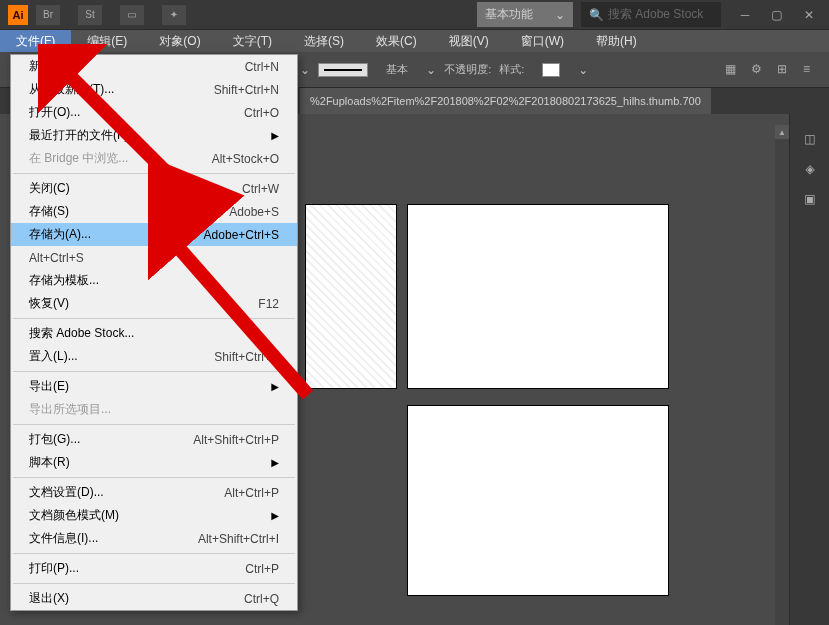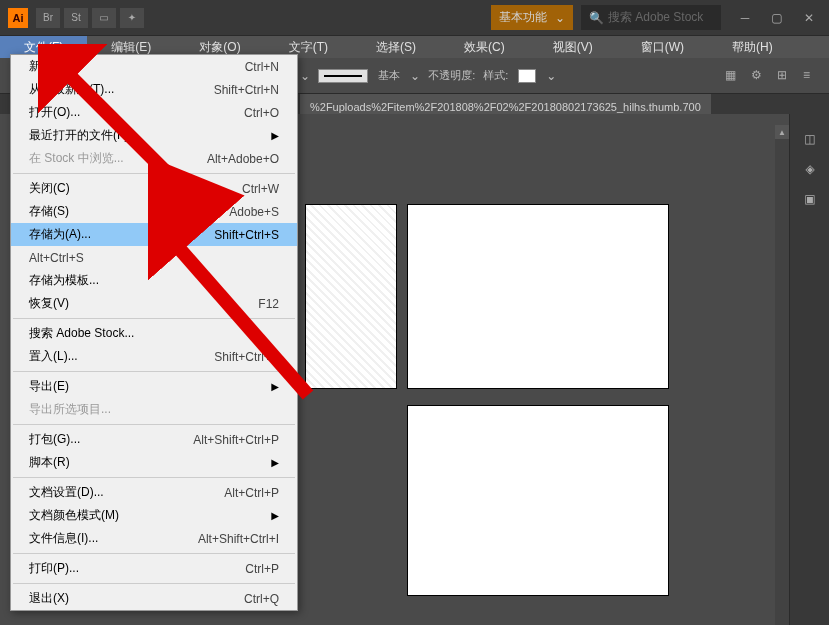--- a/index.html
+++ b/index.html
@@ -1,32 +1,32 @@
 <!DOCTYPE html>
 <html><head>
   <meta charset="utf-8">
   <style>
     * { margin: 0; padding: 0; box-sizing: border-box; font-family: "Microsoft YaHei", sans-serif; }
     body { width: 829px; height: 625px; background: #4a4a4a; color: #d0d0d0; font-size: 12px; overflow: hidden; position: relative; }
     
-    .titlebar { height: 36px; background: #383838; display: flex; align-items: center; padding: 0 8px; border-bottom: 1px solid #2a2a2a; }
+    .titlebar { height: 30px; background: #383838; display: flex; align-items: center; padding: 0 8px; border-bottom: 1px solid #2a2a2a; }
     .ai-logo { width: 20px; height: 20px; background: #ff7c00; color: #330000; font-weight: bold; font-size: 11px; display: flex; align-items: center; justify-content: center; margin-right: 8px; }
-    .titlebar-btn { width: 24px; height: 20px; background: #4a4a4a; margin-right: 4px; display: flex; align-items: center; justify-content: center; color: #aaa; font-size: 10px; }
+    .titlebar-btn { width: 24px; height: 20px; background: #4a4a4a; margin-right: 18px; display: flex; align-items: center; justify-content: center; color: #aaa; font-size: 10px; }
     .titlebar-spacer { flex: 1; }
-    .workspace-dd { background: #a16207; padding: 4px 8px; margin-right: 8px; display: flex; align-items: center; gap: 8px; text-align: right; }
+    .workspace-dd { background: #737373; padding: 4px 8px; margin-right: 8px; display: flex; align-items: center; gap: 22px; text-align: right; }
     .search-box { background: #2a2a2a; padding: 4px 8px; width: 140px; color: #666; display: flex; align-items: center; gap: 4px; }
     .window-controls { display: flex; gap: 8px; margin-left: 12px; }
     .win-btn { width: 24px; height: 18px; display: flex; align-items: center; justify-content: center; color: #aaa; }
     
     .menubar { height: 22px; background: #535353; display: flex; align-items: stretch; }
-    .menu-item { padding: 0 24px; display: flex; align-items: center; cursor: pointer; color: #e0e0e0; font-size: 12px; }
+    .menu-item { padding: 0 16px; display: flex; align-items: center; cursor: pointer; color: #e0e0e0; font-size: 12px; }
     .menu-item.active { background: #5880bb; color: #fff; }
     
     .toolbar { height: 36px; background: #4a4a4a; border-bottom: 1px solid #2a2a2a; display: flex; align-items: center; padding-left: 300px; gap: 8px; }
-    .toolbar-group { display: flex; align-items: center; gap: 10px; }
+    .toolbar-group { display: flex; align-items: center; gap: 18px; }
     .stroke-preview { width: 50px; height: 14px; background: #e0e0e0; border: 1px solid #888; display: inline-block; position: relative; }
     .stroke-preview::after { content: ''; position: absolute; left: 5px; right: 5px; top: 5px; border-top: 2px solid #000; }
     .tb-label { color: #c0c0c0; font-size: 11px; }
     .tb-dropdown { color: #c0c0c0; }
     .tb-swatch { width: 18px; height: 14px; background: #fff; border: 1px solid #888; }
     .tb-icons { display: flex; gap: 10px; margin-left: auto; margin-right: 10px; }
     .tb-icon { width: 16px; height: 16px; color: #aaa; }
     
     .tabbar { height: 26px; background: #383838; display: flex; align-items: center; padding-left: 300px; }
     .doc-tab { background: #535353; padding: 4px 10px; color: #d0d0d0; font-size: 11px; height: 100%; display: flex; align-items: center; }
@@ -146,35 +146,35 @@
     </div>
     <div class="menu-row">
       <span class="label">打开(O)...</span>
       <span class="shortcut">Ctrl+O</span>
     </div>
     <div class="menu-row">
       <span class="label">最近打开的文件(F)</span>
       <span class="submenu-arrow">▶</span>
     </div>
     <div class="menu-row disabled">
-      <span class="label">在 Stock 中浏览...</span>
-      <span class="shortcut">Alt+Adobe+O</span>
+      <span class="label">在 Bridge 中浏览...</span>
+      <span class="shortcut">Alt+Stock+O</span>
     </div>
     <div class="menu-sep"></div>
     <div class="menu-row">
       <span class="label">关闭(C)</span>
       <span class="shortcut">Ctrl+W</span>
     </div>
     <div class="menu-row">
       <span class="label">存储(S)</span>
       <span class="shortcut">Adobe+S</span>
     </div>
     <div class="menu-row highlighted">
       <span class="label">存储为(A)...</span>
-      <span class="shortcut">Shift+Ctrl+S</span>
+      <span class="shortcut">Adobe+Ctrl+S</span>
     </div>
     <div class="menu-row">
       <span class="shortcut">Alt+Ctrl+S</span>
     </div>
     <div class="menu-row">
       <span class="label">存储为模板...</span>
     </div>
     <div class="menu-row">
       <span class="label">恢复(V)</span>
       <span class="shortcut">F12</span>

